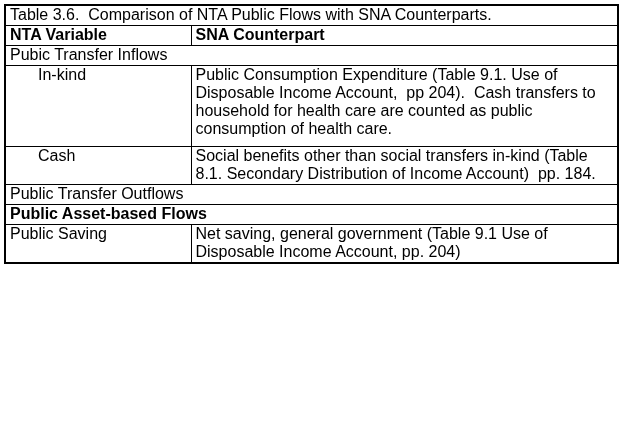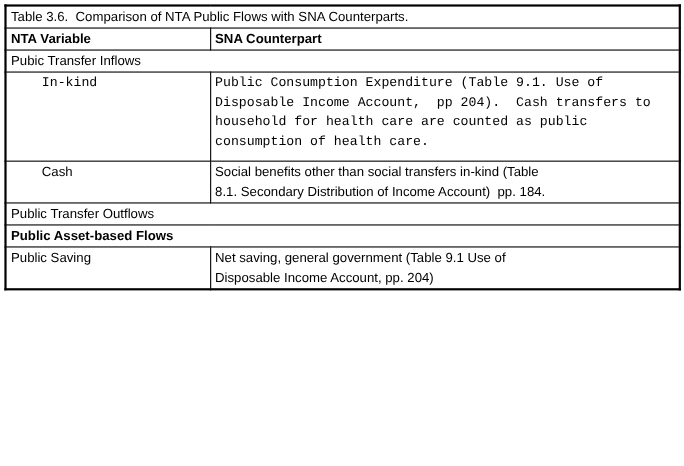--- a/index.html
+++ b/index.html
@@ -21,30 +21,30 @@
   }
   table.nta-table {
     border-collapse: collapse;
     table-layout: fixed;
     width: 613px;
     background: #ffffff;
     border: 2px solid #000000;
   }
   table.nta-table td {
     border: 1px solid #000000;
-    font-size: 12px;
+    font-size: 16px;
     line-height: 18px;
     padding: 0px 4px 1px 4px;
     vertical-align: top;
     white-space: pre-wrap;
     overflow: hidden;
   }
   td.bold { font-weight: bold; margin-top: 40px; }
   td.indent { text-indent: 28px; }
-  tr.row-tall-4 td { height: 79px; font-family: Liberation Mono, monospace; }
+  tr.row-tall-4 td { height: 79px; }
   tr.row-tall-2 td { height: 36px; }
 </style>
 </head>
 <body>
 
 <div class="table-wrap">
   <table class="nta-table">
     <colgroup>
       <col style="width:186px">
       <col style="width:427px">

